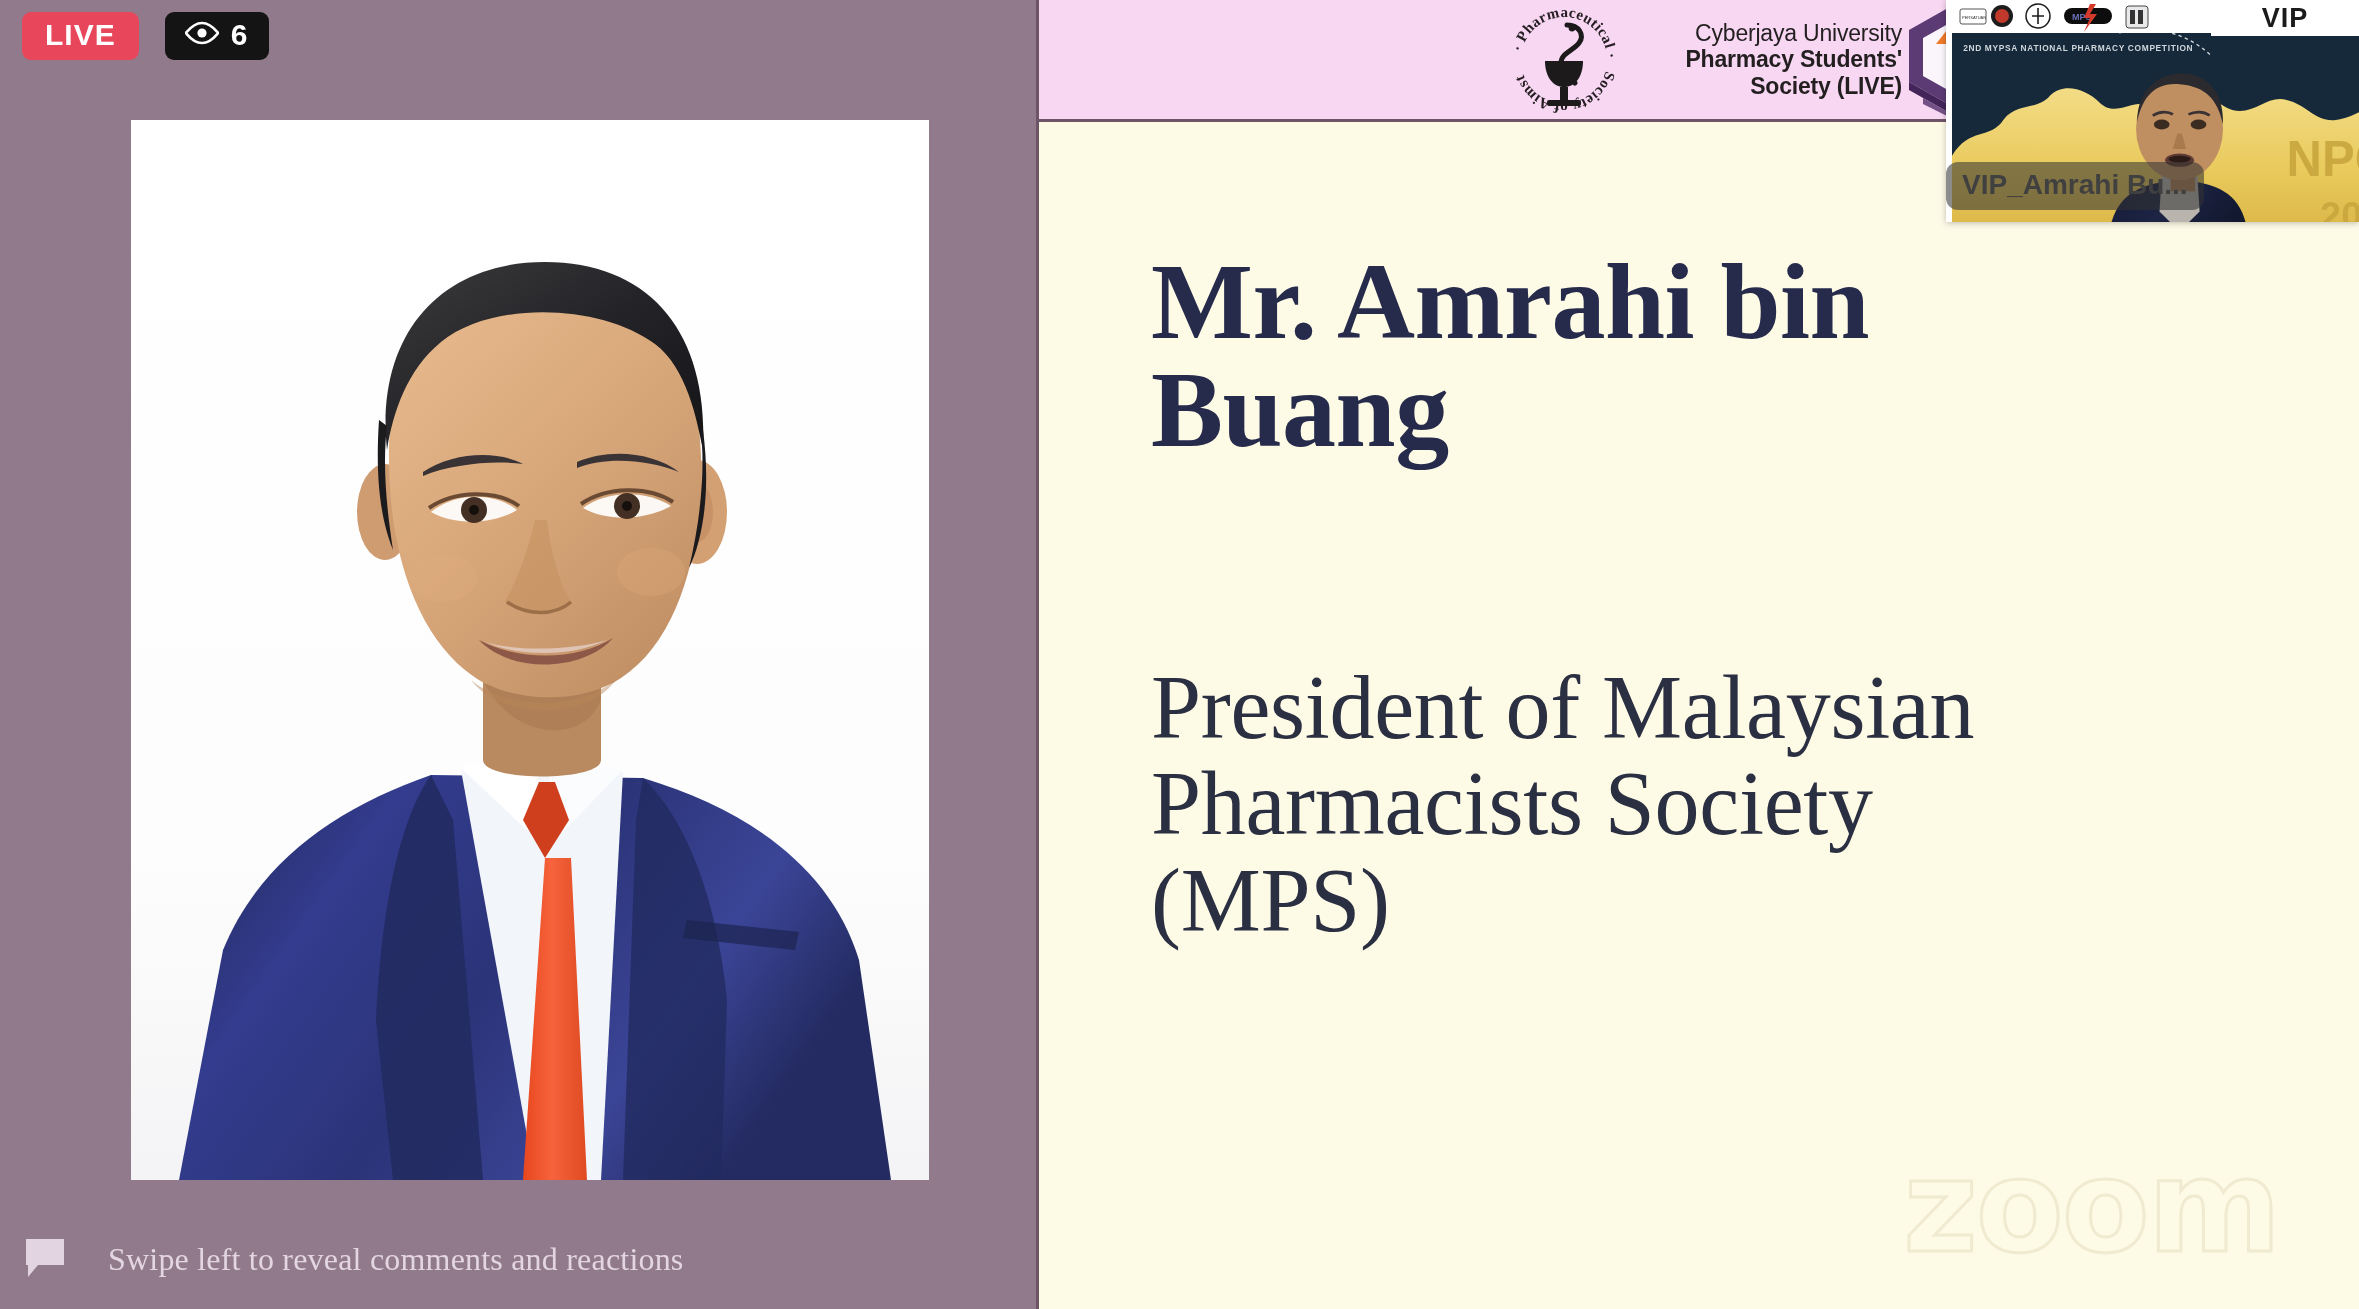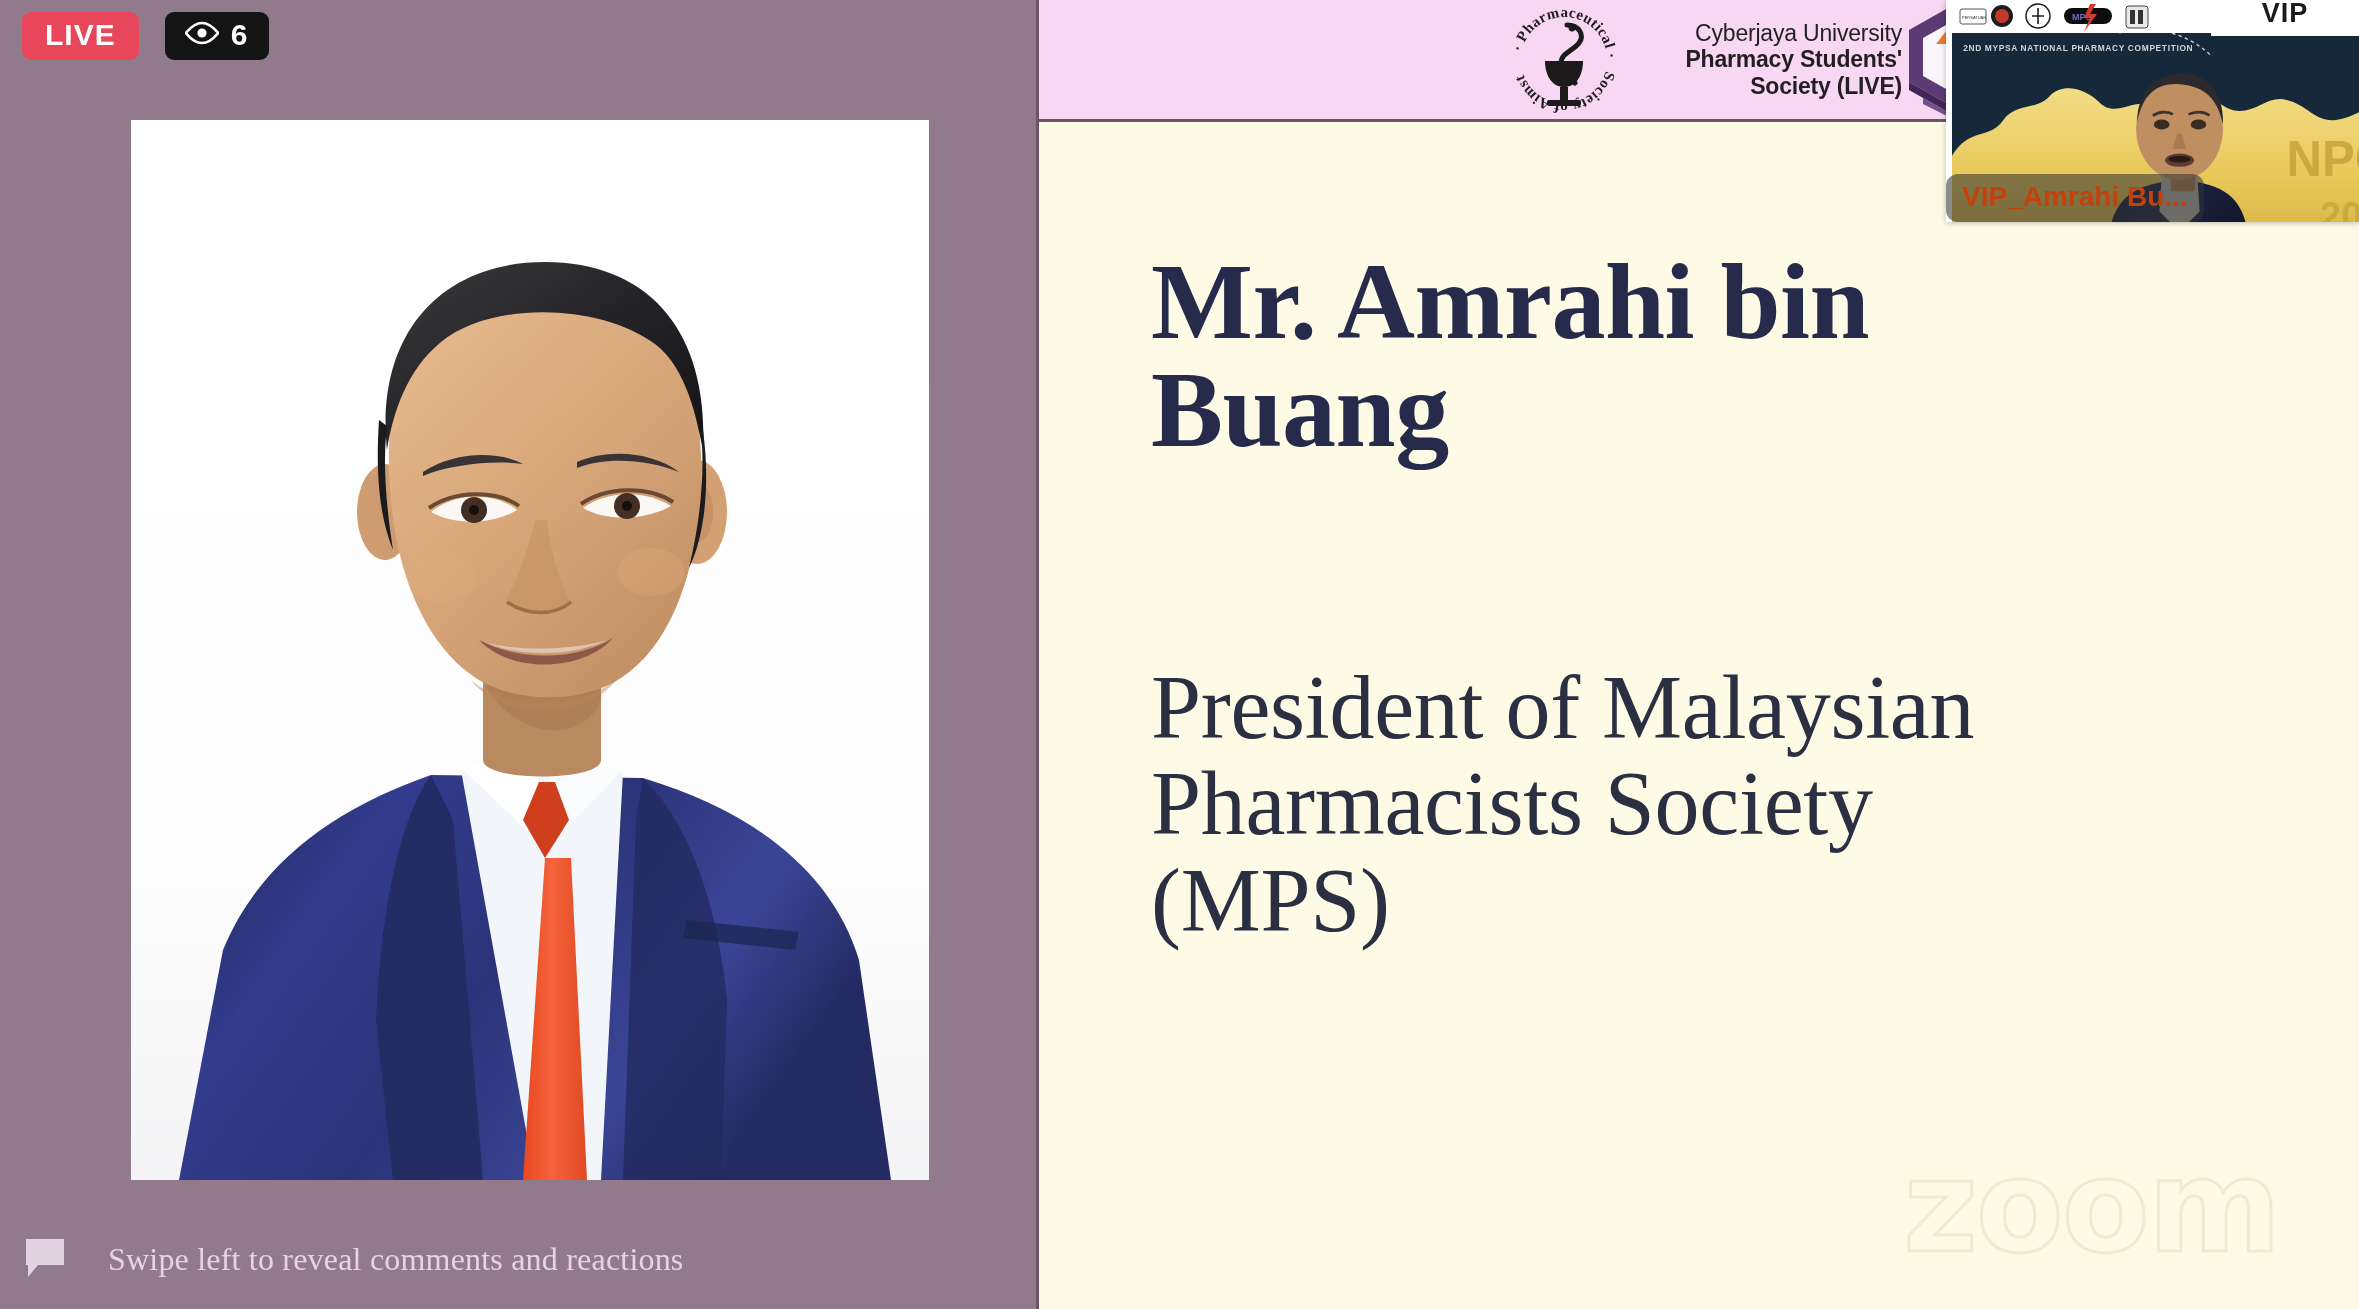--- a/index.html
+++ b/index.html
@@ -163,32 +163,32 @@
     width:454px; height:189px;
     overflow:hidden;
     background:#16293a;
   }
   #pip-canvas { position:absolute; inset:0; }
   #pip-vip-box {
     position:absolute;
     right:0; top:0;
     width:148px; height:36px;
     background:#ffffff;
-    display:flex; align-items:flex-start; justify-content:center;
+    display:flex; align-items:center; justify-content:center;
     z-index:3;
   }
   #pip-vip-label {
     font-size:27px; font-weight:bold; color:#1b1b1b; letter-spacing:1px;
     line-height:1;
   }
   #pip-name {
     position:absolute;
-    left:0; bottom:0;
+    left:0; bottom:12px;
     background:rgba(50,50,50,.56);
-    color:#c2410c;
+    color:#404040;
     font-size:28px;
     font-weight:bold;
     padding:9px 16px 11px 16px;
     line-height:1;
     z-index:5;
     white-space:nowrap;
     border-radius:12px;
   }
   .pip-strip-logos {
     position:absolute; left:6px; top:0; right:148px; height:33px;

